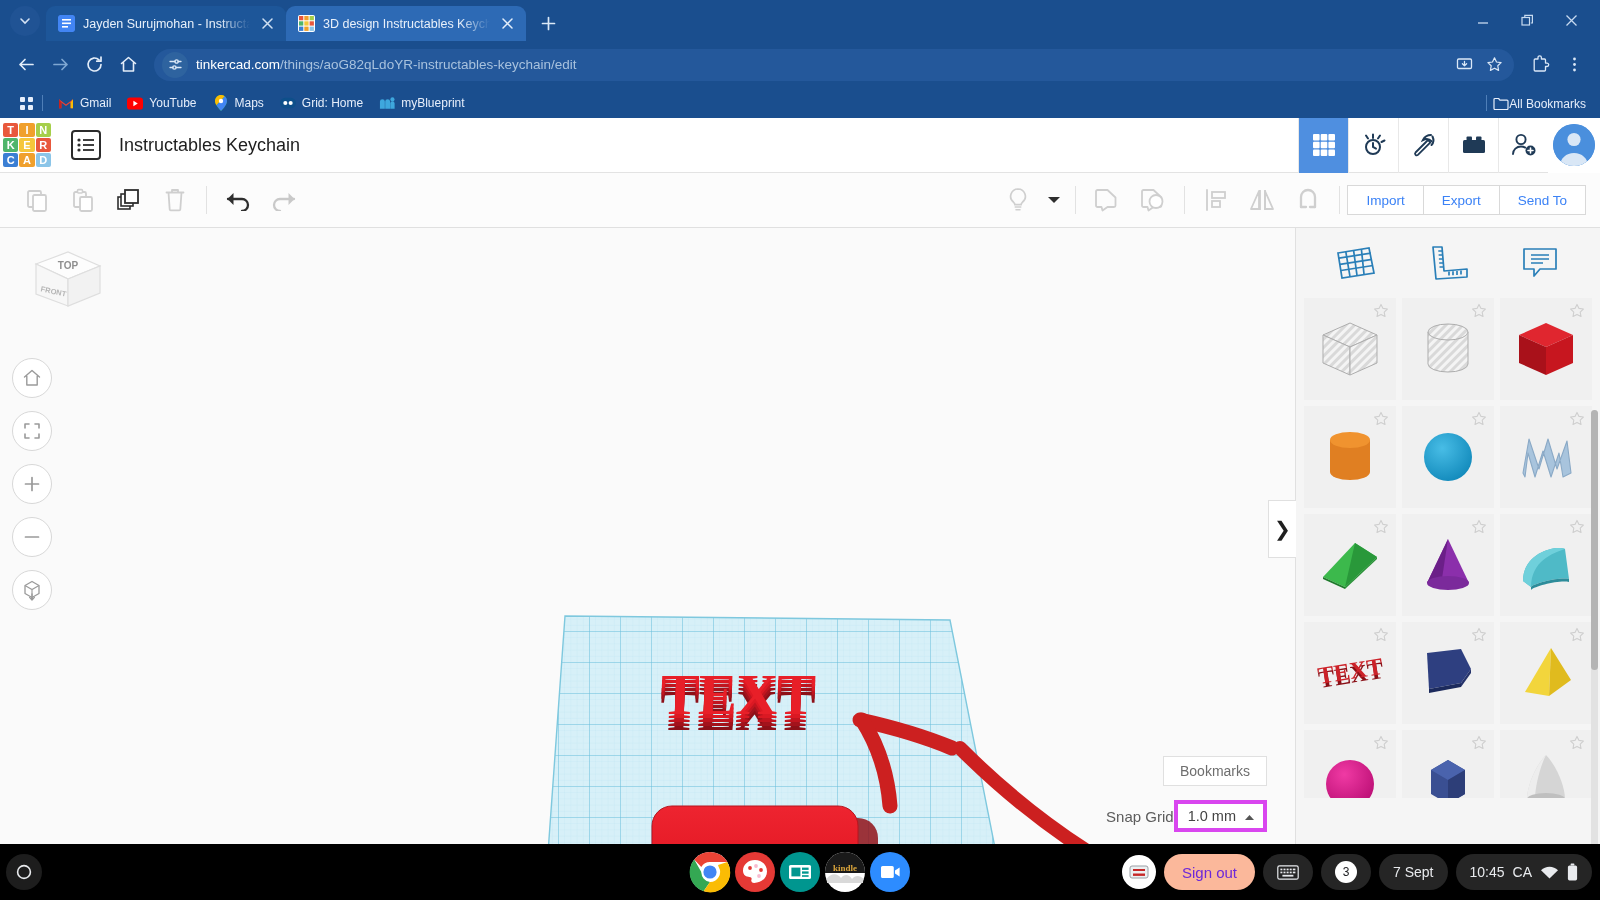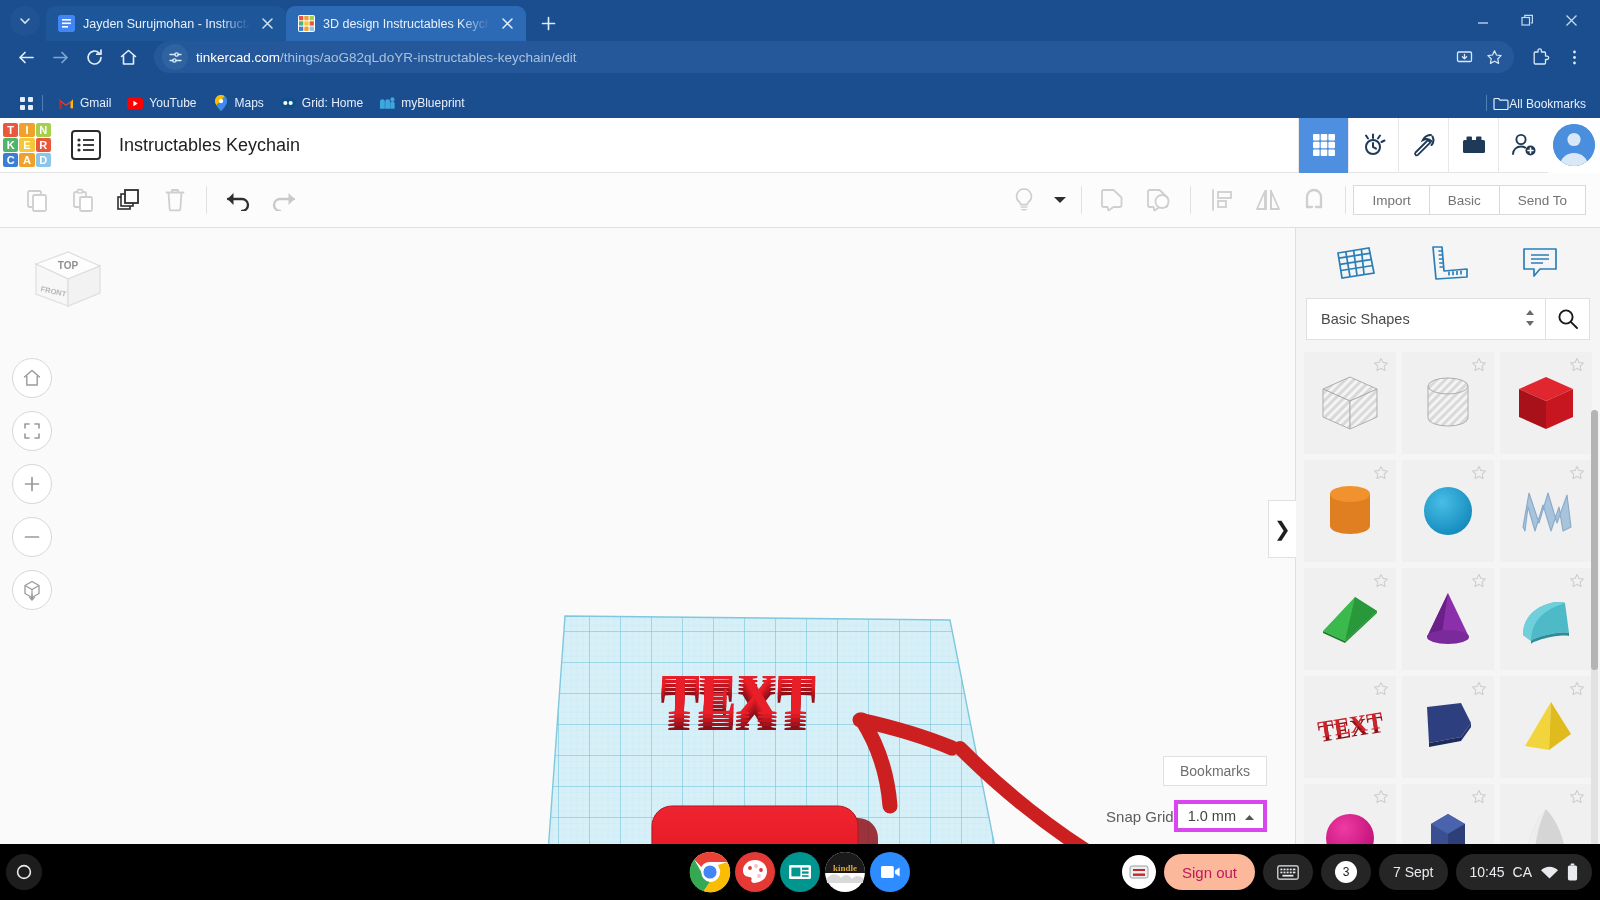--- a/index.html
+++ b/index.html
@@ -31,21 +31,21 @@
     font-size: 12.5px; color: #e8f0fa; white-space: nowrap; overflow: hidden;
     flex: 1; -webkit-mask-image: linear-gradient(90deg,#000 82%,transparent 100%);
     mask-image: linear-gradient(90deg,#000 82%,transparent 100%);
   }
   .tab-close { width: 18px; height: 18px; flex: none; color: #cfe0f3; display:flex; align-items:center; justify-content:center; }
   .newtab { width: 28px; height: 28px; margin: 0 0 4px 8px; display: flex; align-items: center; justify-content: center; color: #dce9f7; }
   .wincontrols { position: absolute; right: 8px; top: 6px; display: flex; gap: 2px; }
   .wincontrols div { width: 42px; height: 28px; display: flex; align-items: center; justify-content: center; color: #c7daf0; }
 
   
-  .navbar { height: 47px; display: flex; align-items: flex-start; padding: 0 10px; gap: 2px; }
+  .navbar { height: 47px; display: flex; align-items: center; padding: 0 10px; gap: 2px; }
   .navicon { width: 32px; height: 32px; display: flex; align-items: center; justify-content: center; color: #e3edf9; border-radius: 50%; flex: none;}
   .omnibox {
     flex: 1; height: 32px; background: #24589b; border-radius: 16px; margin: 0 8px;
     display: flex; align-items: center; padding: 0 6px 0 8px; gap: 8px; min-width: 0;
   }
   .omni-lock { width: 26px; height: 26px; border-radius: 50%; background: #2e639f; display: flex; align-items: center; justify-content: center; flex:none;}
   .omni-url { font-size: 13.5px; color: #ffffff; white-space: nowrap; overflow: hidden; flex: 1; }
   .omni-url .path { color: #a8c2de; }
   .omni-right { display: flex; gap: 2px; align-items: center; }
   .omni-right .navicon { width: 28px; height: 28px; }
@@ -69,21 +69,21 @@
   .tc-hbtn { width: 50px; display: flex; align-items: center; justify-content: center; border-left: 1px solid #e8e8e8; color: #1f3a56; }
   .tc-hbtn.active { background: #4f8fe0; color: #fff; }
   .tc-avatar { width: 52px; display: flex; align-items: center; justify-content: center; background:#fff; }
   .tc-avatar .circ { width: 42px; height: 42px; border-radius: 50%; background: #4a8fdd; display:flex; align-items:flex-end; justify-content:center; overflow:hidden;}
 
   .tc-toolbar { height: 55px; background: #fcfcfc; border-bottom: 1px solid #e0e0e0; display: flex; align-items: center; padding: 0 14px; }
   .tb-ico { width: 46px; height: 40px; display: flex; align-items: center; justify-content: center; color: #c9c9c9; }
   .tb-ico.dark { color: #2e2e2e; }
   .tb-sep { width: 1px; height: 28px; background: #e2e2e2; margin: 0 8px; }
   .tb-right { margin-left: auto; display: flex; align-items: center; }
-  .tb-btn { height: 30px; border: 1px solid #d9d9d9; background: #fff; color: #737373; font-size: 13.5px;
+  .tb-btn { height: 30px; border: 1px solid #d9d9d9; background: #fff; color: #3b82f6; font-size: 13.5px;
             padding: 0 18px; display: flex; align-items: center; justify-content: center; margin-left: -1px; }
 
   .tc-body { position: absolute; top: 110px; left: 0; right: 0; bottom: 0; display: flex; }
   .canvas { position: relative; flex: 1; background: #fafafa; overflow: hidden; padding-left: 36px; }
   .panel { width: 305px; background: #f5f5f5; border-left: 1px solid #e0e0e0; position: relative; }
 
   
   .viewcube { position: absolute; left: 22px; top: 18px; width: 84px; height: 78px; }
   .navbtns { position: absolute; left: 12px; top: 130px; display: flex; flex-direction: column; gap: 13px; }
   .navbtn { width: 40px; height: 40px; border-radius: 50%; border: 1.5px solid #d8d8d8; background: #fff;
@@ -120,21 +120,21 @@
   
   .shelf { position: absolute; left: 0; top: 844px; width: 1600px; height: 56px; background: #000; display: flex; align-items: center; }
   .shelf-launcher { width: 36px; height: 36px; border-radius: 50%; background: #1d1d1d; margin-left: 6px;
                     display: flex; align-items: center; justify-content: center; }
   .shelf-apps { position: absolute; left: 50%; transform: translateX(-50%); display: flex; gap: 3px; align-items: center; }
   .shelf-app { width: 42px; height: 42px; border-radius: 50%; position: relative; display:flex; align-items:center; justify-content:center; overflow:hidden;}
   .shelf-app.running::after { content:''; position:absolute; bottom:-6px; left:50%; transform:translateX(-50%); width:16px; height:3px; background:#9aa0a6; border-radius:2px;}
   .shelf-right { position: absolute; right: 8px; display: flex; align-items: center; gap: 8px; }
   .pill { background: #252525; border-radius: 18px; height: 36px; display: flex; align-items: center;
           padding: 0 14px; gap: 8px; color: #e8eaed; font-size: 14px; }
-  .pill.signout { background: #fbb89b; color: #be185d; font-size: 15px; padding: 0 18px; }
+  .pill.signout { background: #fbb89b; color: #6d28d9; font-size: 15px; padding: 0 18px; }
   .pill.plain { background: transparent; padding: 0; }
   .badge-num { width: 22px; height: 22px; border-radius: 50%; background: #fff; color: #202124;
                display: flex; align-items: center; justify-content: center; font-size: 12px; }
   .shelf-usericon { width: 34px; height: 34px; border-radius: 50%; background: #fff; display:flex; align-items:center; justify-content:center;}
 </style>
 </head>
 <body>
 
 <div class="browser">
 
@@ -511,21 +511,21 @@
             </svg>
         </div>
         <div class="tb-ico">
           <svg width="26" height="26" viewBox="0 0 26 26">
               <path d="M6 20V10a7 7 0 0 1 14 0v10" stroke="#cfcfcf" stroke-width="2.3" fill="none" stroke-linecap="round"></path>
               <path d="M6 20h5M15 20h5" stroke="#cfcfcf" stroke-width="2.3" stroke-linecap="round"></path>
             </svg>
         </div>
         <div class="tb-sep"></div>
         <div class="tb-btn">Import</div>
-        <div class="tb-btn">Basic</div>
+        <div class="tb-btn">Export</div>
         <div class="tb-btn">Send To</div>
       </div>
     </div>
 
     <div class="tc-body">
 
       <div class="canvas">
 
         <div class="viewcube">
           <svg width="84" height="78" viewBox="0 0 84 78">
@@ -655,37 +655,20 @@
           <div class="panel-tab">
             <svg width="44" height="40" viewBox="0 0 44 40">
                 <g stroke="#2a7fb8" stroke-width="1.7" fill="none" stroke-linejoin="round">
               <path d="M6 6h32v20H22l-6 7v-7H6z"></path>
               <path d="M13 12h18M13 16h18M13 20h12"></path>
             </g>
               </svg>
           </div>
         </div>
 
-        <div class="panel-search">
-          <div class="sel-box">
-            <span>Basic Shapes</span>
-            <span>
-              <svg width="10" height="18" viewBox="0 0 10 18">
-                  <path d="M5 1l4 5H1z" fill="#6a6a6a"></path>
-                  <path d="M5 17l4-5H1z" fill="#6a6a6a"></path>
-                </svg>
-            </span>
-          </div>
-          <div class="search-btn">
-            <svg width="22" height="22" viewBox="0 0 22 22">
-                <circle cx="9" cy="9" r="6.6" stroke="#1a1a1a" stroke-width="1.9" fill="none"></circle>
-                <path d="M13.8 13.8L20 20" stroke="#1a1a1a" stroke-width="1.9" stroke-linecap="round"></path>
-              </svg>
-          </div>
-        </div>
 
         <div class="shapes-grid">
 
           <div class="shape-cell">
             <svg width="66" height="62" viewBox="0 0 66 62">
                 <defs>
                   <pattern id="hatch1" width="6" height="6" patternUnits="userSpaceOnUse" patternTransform="rotate(45)">
                     <rect width="3" height="6" fill="#d9d9d9"></rect>
                     <rect x="3" width="3" height="6" fill="#f4f4f4"></rect>
                   </pattern>

